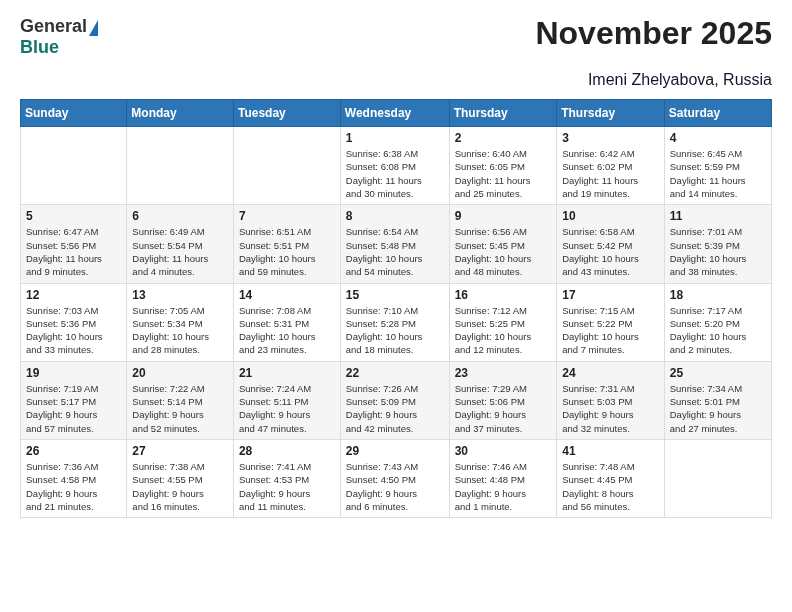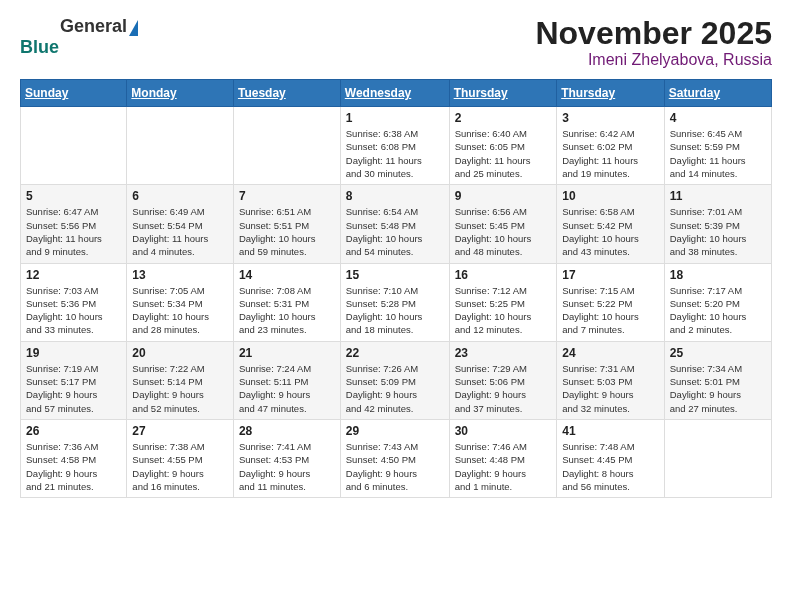--- a/index.html
+++ b/index.html
@@ -36,37 +36,36 @@
     }
     .title-block h1 {
       font-size: 32px;
       font-weight: bold;
       color: #222;
       line-height: 1.1;
     }
     .title-block h2 {
       font-size: 16px;
       font-weight: normal;
-      color: #701a75;
-      margin-top: 0;
+      color: #0f172a;
+      margin-top: 20px;
     }
     .calendar {
       width: 100%;
       border-collapse: collapse;
       border: 1px solid #ccc;
     }
     .calendar thead tr th {
       background: #2e75b6;
       color: #fff;
       font-size: 12px;
       font-weight: bold;
       padding: 6px 4px;
       text-align: left;
       border: 1px solid #2060a0;
-      text-decoration: underline;
     }
     .calendar tbody tr td {
       vertical-align: top;
       border: 1px solid #ddd;
       padding: 4px 5px;
       width: 113px;
       min-height: 80px;
       background: #fff;
     }
     .calendar tbody tr:nth-child(even) td {
@@ -87,21 +86,21 @@
       background: #f9f9f9;
     }
   </style>
 </head>
 <body>
 
 <div class="page">
   <div class="header">
     <div class="logo">
       <div class="logo-line">
-        <span style="font-size:18px;font-weight:bold;color:#333;margin-left:40px;">General</span>
+        <span style="font-size:18px;font-weight:bold;color:#333;">General</span>
         <span style="display:inline-block;width:0;height:0;border-left:9px solid transparent;border-bottom:16px solid #1a6eb5;margin-left:2px;margin-bottom:-2px;"></span>
       </div>
       <div>
         <span style="font-size:18px;font-weight:bold;color:#0f766e;">Blue</span>
       </div>
     </div>
     <div class="title-block">
       <h1>November 2025</h1>
       <h2>Imeni Zhelyabova, Russia</h2>
     </div>

